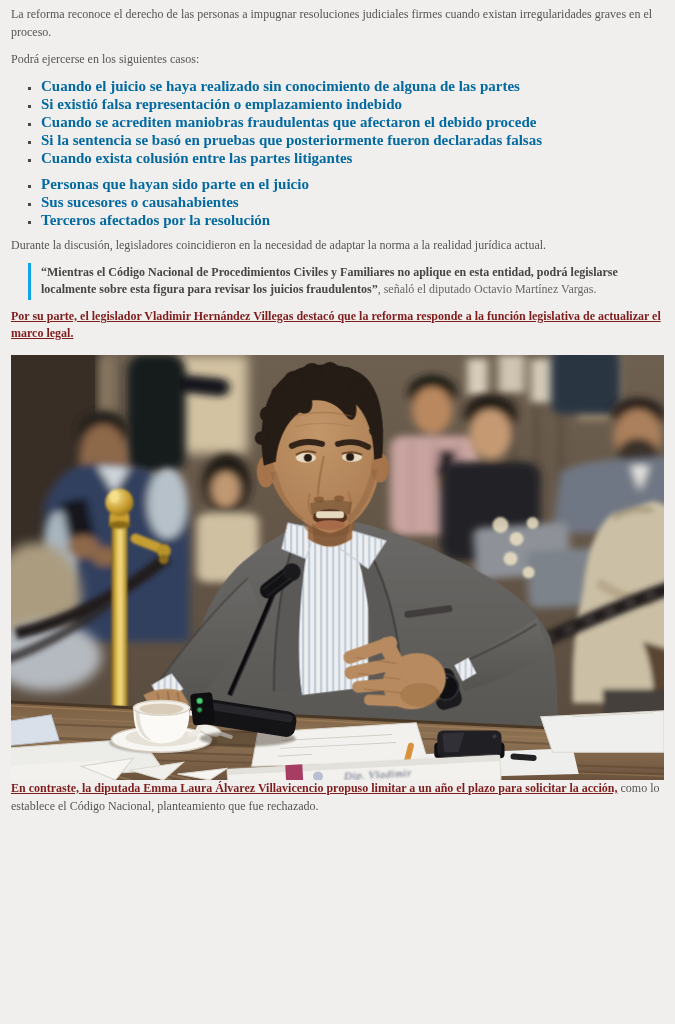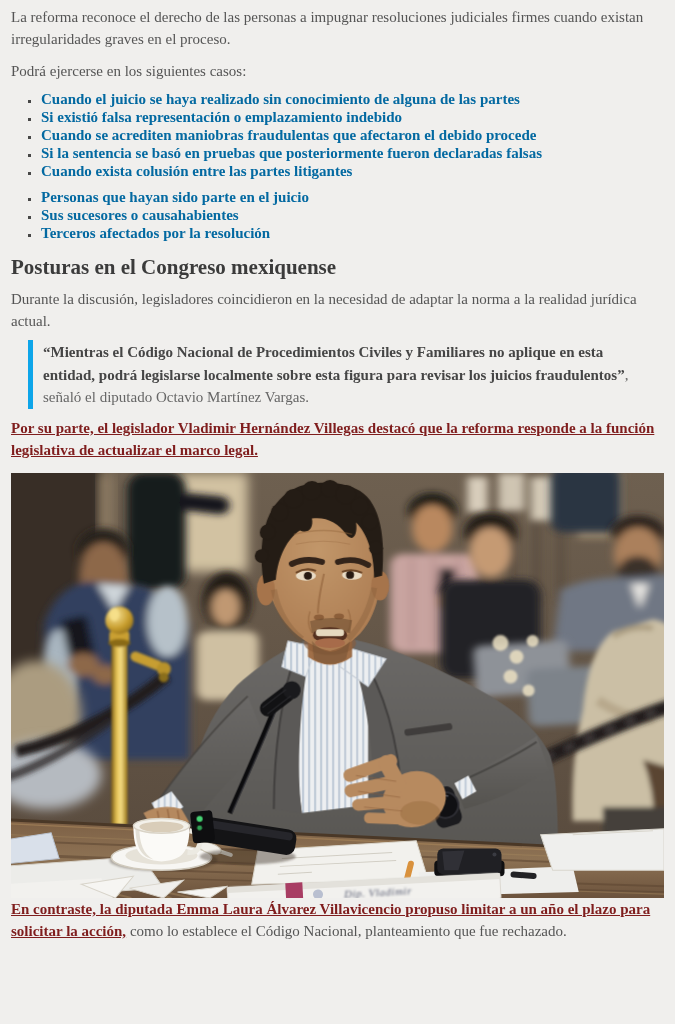--- a/index.html
+++ b/index.html
@@ -1,25 +1,25 @@
 <!DOCTYPE html>
 <html lang="es"><head>
 <meta charset="utf-8">
 <style>
   html,body { margin:0; padding:0; background:#f0efed; }
   body { width:675px; font-family:"Liberation Serif", serif; color:#4f4f4f; }
   .page { padding:6px 11px 20px; box-sizing:border-box; }
   h1 { font-size:22px; line-height:1.27; margin:2px 0 8px; color:#3b3b3b; font-weight:bold; }
   h2 { font-size:21px; line-height:1.25; margin:12px 0 8px; color:#3b3b3b; font-weight:bold; }
-  p  { font-size:15px; line-height:1.47; margin:0 0 10px; color:#555; }
+  p  { font-size:12px; line-height:1.47; margin:0 0 10px; color:#555; }
   p.tight { margin-bottom:8px; }
   ul { margin:0 0 8px; padding-left:30px; list-style-type:square; }
   li { font-size:15px; line-height:1.2; font-weight:bold; color:#0369a1; }
   li::marker { color:#474747; font-size:11px; }
-  blockquote { margin:0 0 8px 17px; border-left:5px solid #0ea5e9; padding:1px 28px 1px 10px; }
+  blockquote { margin:0 0 8px 17px; border-left:3px solid #0ea5e9; padding:1px 28px 1px 10px; }
   blockquote p { margin:0; line-height:1.47; }
   .q-bold { font-weight:bold; color:#454545; }
   .q-rest { color:#666; }
   .bold-par { font-weight:bold; color:#7f1d1d;text-decoration:underline; }
   figure { margin:12px 0 0; }
   figure svg { display:block; width:653px; height:425px; }
   .closing { margin-top:0; }
 </style>
 </head>
 <body>
@@ -32,21 +32,20 @@
     <li>Si existió falsa representación o emplazamiento indebido</li>
     <li>Cuando se acrediten maniobras fraudulentas que afectaron el debido procede</li>
     <li>Si la sentencia se basó en pruebas que posteriormente fueron declaradas falsas</li>
     <li>Cuando exista colusión entre las partes litigantes</li>
   </ul>
   <ul>
     <li>Personas que hayan sido parte en el juicio</li>
     <li>Sus sucesores o causahabientes</li>
     <li>Terceros afectados por la resolución</li>
   </ul>
-  <h2>Posturas en el Congreso mexiquense</h2>
   <p class="tight">Durante la discusión, legisladores coincidieron en la necesidad de adaptar la norma a la realidad jurídica actual.</p>
   <blockquote>
     <p><span class="q-bold">“Mientras el Código Nacional de Procedimientos Civiles y Familiares no aplique en esta entidad, podrá legislarse localmente sobre esta figura para revisar los juicios fraudulentos”</span><span class="q-rest">, señaló el diputado Octavio Martínez Vargas.</span></p>
   </blockquote>
   <p class="bold-par">Por su parte, el legislador Vladimir Hernández Villegas destacó que la reforma responde a la función legislativa de actualizar el marco legal.</p>
 
   <figure>
     <svg viewBox="0 0 651 430" preserveAspectRatio="none" role="img">
       <defs>
         <filter id="f6" x="-30%" y="-30%" width="160%" height="160%">

